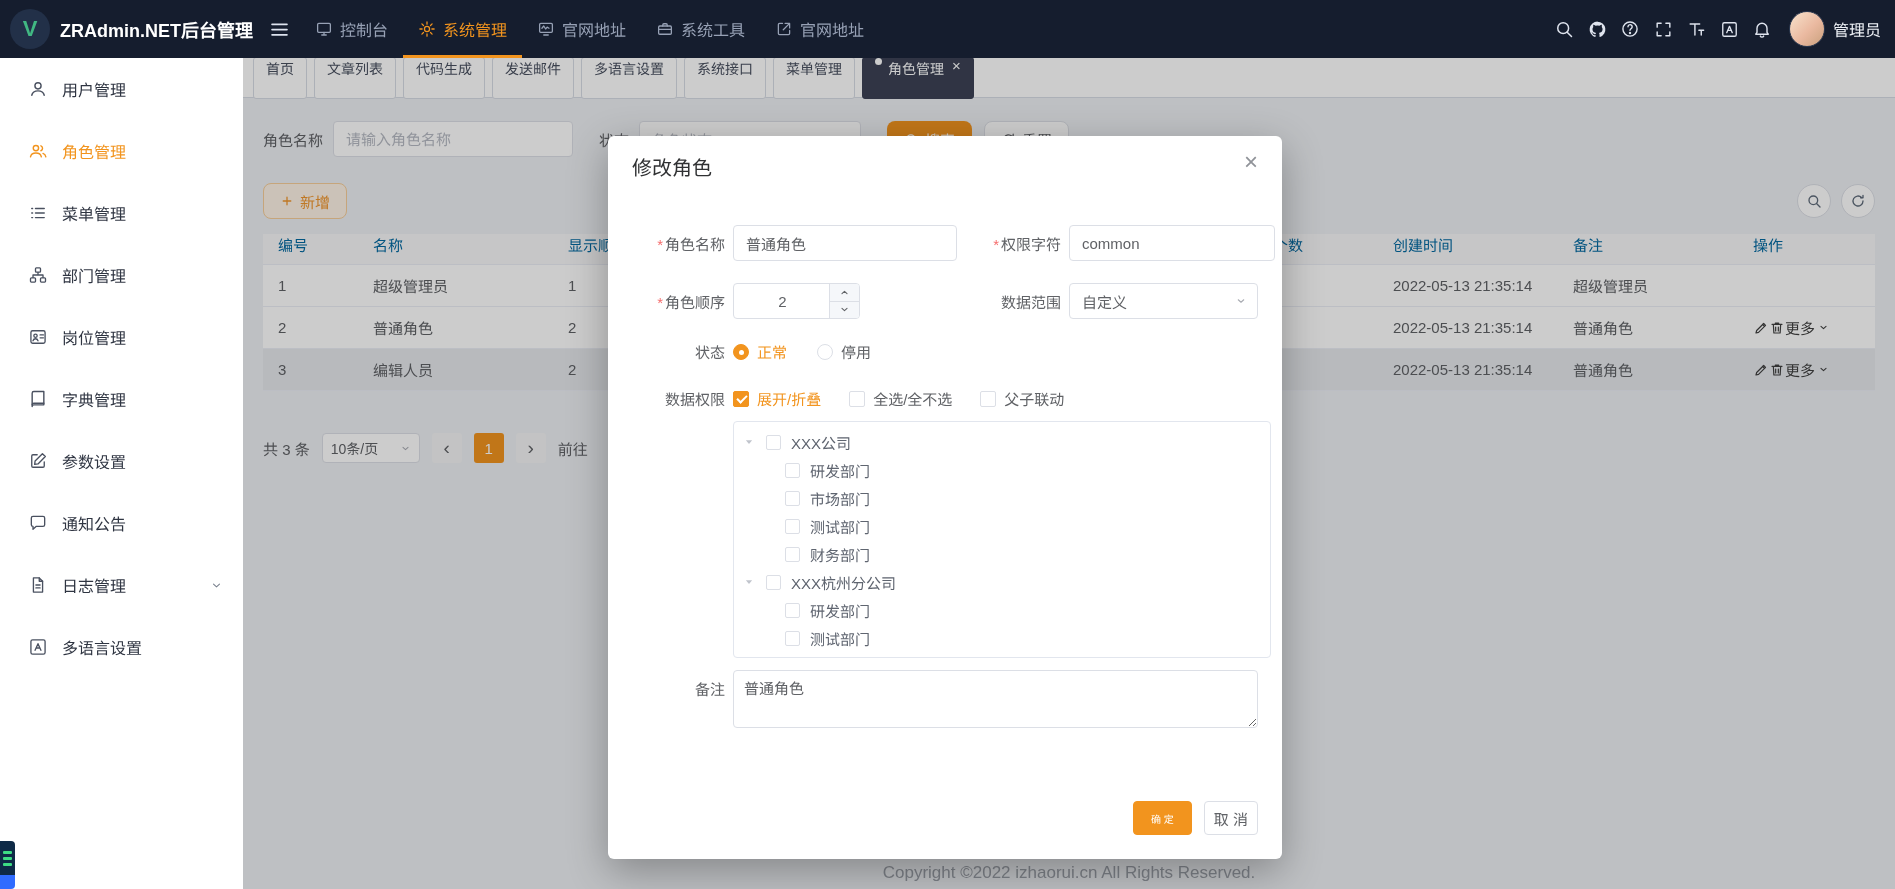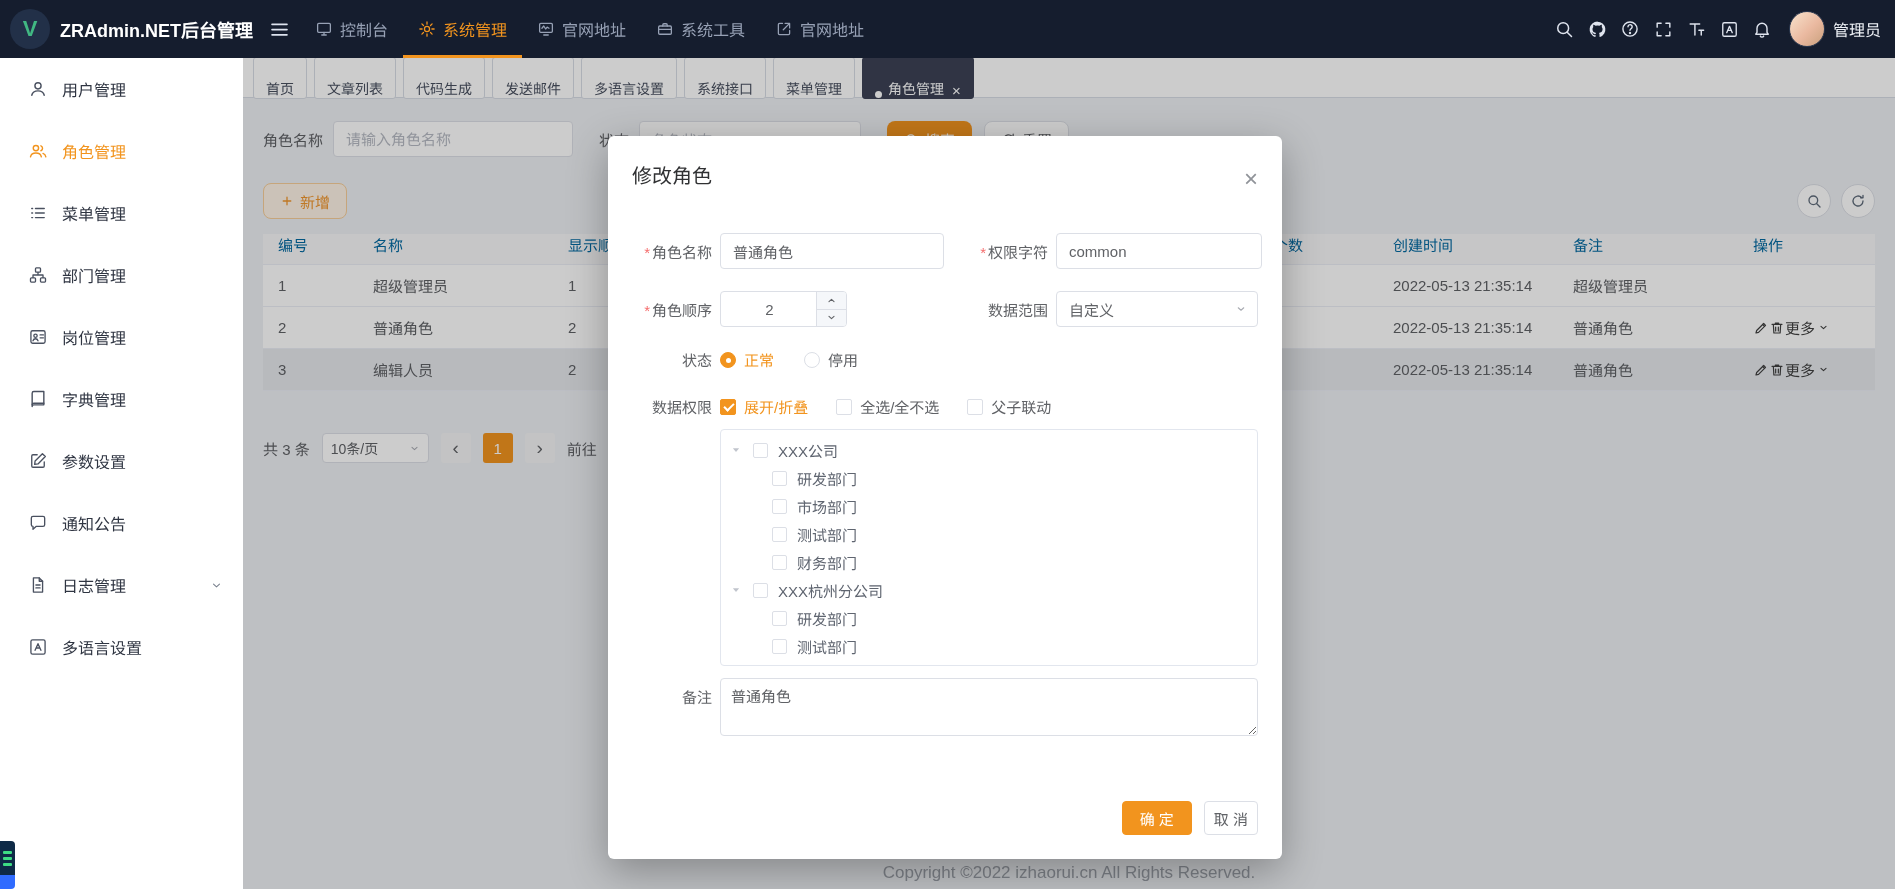--- a/index.html
+++ b/index.html
@@ -21,21 +21,21 @@
 .username{color:#eef1f6;font-size:16px;cursor:pointer}
 
 .sidebar{position:absolute;top:58px;left:0;bottom:0;width:243px;background:#fff;z-index:90}
 .side-item{height:62px;display:flex;align-items:center;gap:14px;padding:0 20px 0 28px;font-size:16px;color:#2f3542;cursor:pointer}
 .side-item .sic{color:#4a5160}
 .side-item.active,.side-item.active .sic{color:#f2941e}
 .side-chevron{margin-left:auto;color:#79808e}
 
 .main{position:absolute;top:58px;left:243px;right:0;bottom:0;background:#eef0f4;overflow:hidden}
 .tags-bar{height:40px;background:#fff;border-bottom:1px solid #d8dce5;display:flex;align-items:center;gap:7px;padding:0 10px}
-.tag-chip{height:42px;display:flex;align-items:flex-end;gap:6px;padding:0 12px;border:1px solid #d8dce5;background:#fff;color:#495060;font-size:14px;border-radius:3px;cursor:pointer;white-space:nowrap}
+.tag-chip{height:42px;display:flex;align-items:flex-start;gap:6px;padding:0 12px;border:1px solid #d8dce5;background:#fff;color:#495060;font-size:14px;border-radius:3px;cursor:pointer;white-space:nowrap}
 .tag-chip.active{background:#3c4256;border-color:#3c4256;color:#fff}
 .tag-dot{width:7px;height:7px;border-radius:50%;background:#fff}
 .tag-close{font-size:15px;line-height:1;margin-left:2px;cursor:pointer}
 .content{position:relative;height:calc(100% - 40px);padding:23px 20px 0}
 .query-row{display:flex;align-items:center}
 .q-label{font-size:15px;color:#606266;margin-right:10px;white-space:nowrap}
 .q-input{width:240px;height:36px;border:1px solid #dcdfe6;border-radius:4px;background:#fff;padding:0 12px;font-size:15px;color:#606266;outline:none}
 .q-input::placeholder{color:#b6bac3}
 .q-select{width:222px;height:36px;border:1px solid #dcdfe6;border-radius:4px;background:#fff;padding:0 10px 0 12px;font-size:15px;color:#b6bac3;display:flex;align-items:center;justify-content:space-between;margin-right:26px;cursor:pointer}
 .q-select .chev{color:#b6bac3}
@@ -51,33 +51,33 @@
 .thead{display:flex;align-items:flex-start;height:31px;background:#f8f8f9;color:#0369a1;border-bottom:1px solid #ebeef5}
 .trow{display:flex;align-items:center;height:42px;background:#fff;color:#606266;border-bottom:1px solid #ebeef5}
 .trow.highlight{background:#e6e9ed}
 .tc{flex:0 0 auto;padding-left:15px;white-space:nowrap;overflow:hidden}
 .c1{width:95px}.c2{width:195px}.c3{width:705px}.c4{width:120px}.c5{width:180px}.c6{width:180px}.c7{width:137px}
 .actions{display:flex;align-items:center;gap:0;color:#404040}
 .actions .more{display:flex;align-items:center;gap:3px;cursor:pointer}
 .aicon{cursor:pointer}
 
 .pagination{margin-top:42px;display:flex;align-items:center;gap:12px;font-size:15px;color:#606266}
-.psel{width:107px;height:30px;border:1px solid #dcdfe6;border-radius:4px;background:#fff;display:flex;align-items:center;justify-content:space-between;padding:0 8px;font-size:14px;cursor:pointer}
+.psel{width:98px;height:30px;border:1px solid #dcdfe6;border-radius:4px;background:#fff;display:flex;align-items:center;justify-content:space-between;padding:0 8px;font-size:14px;cursor:pointer}
 .pbtn{width:30px;height:30px;border-radius:3px;background:#f4f4f5;color:#606266;display:flex;align-items:center;justify-content:center;font-size:19px;cursor:pointer;user-select:none}
 .pbtn.active{background:#f2941e;color:#fff;font-size:15px}
 .goto{display:flex;align-items:center;gap:6px;margin-left:0}
 .footer{position:absolute;left:0;right:0;bottom:6px;text-align:center;color:#9ca1a9;font-size:17px}
 
 .overlay{position:absolute;inset:0;background:rgba(0,0,0,0.2);z-index:40}
 
 .dialog{position:absolute;left:608px;top:136px;width:674px;height:723px;background:#fff;border-radius:6px;box-shadow:0 12px 40px rgba(0,0,0,.3);z-index:200}
-.dialog-header{display:flex;justify-content:space-between;align-items:flex-end;padding:24px 24px 0}
+.dialog-header{display:flex;justify-content:space-between;align-items:flex-start;padding:16px 24px 0}
 .dialog-title{font-size:20px;color:#303133}
 .dialog-close{color:#909399;font-size:24px;line-height:20px;cursor:pointer}
-.dialog-body{padding:44px 24px 0 20px}
+.dialog-body{padding:44px 24px 0 33px}
 .form-row{display:flex;align-items:center;margin-bottom:22px}
 .flabel{flex:0 0 84px;width:84px;text-align:right;font-size:15px;color:#606266;margin-right:8px;white-space:nowrap}
 .flabel .req{color:#f56c6c;margin-right:2px}
 .flabel.second{flex-basis:96px;width:96px;margin-left:8px}
 .finput{width:224px;height:36px;border:1px solid #dcdfe6;border-radius:4px;padding:0 12px;font-size:15px;color:#606266;outline:none;background:#fff}
 .finput.w2{width:206px}
 .fselect{width:206px;height:36px;border:1px solid #dcdfe6;border-radius:4px;background:#fff;padding:0 10px 0 12px;font-size:15px;color:#606266;display:flex;align-items:center;justify-content:space-between;cursor:pointer}
 .fselect .chev{color:#a8abb2}
 .num-input{position:relative;width:127px;height:36px;border:1px solid #dcdfe6;border-radius:4px;background:#fff}
 .num-val{position:absolute;left:0;top:0;bottom:0;width:97px;display:flex;align-items:center;justify-content:center;font-size:15px;color:#606266}
@@ -95,21 +95,21 @@
 .cb.checked{color:#f2941e}
 .cb.checked .box{background:#f2941e;border-color:#f2941e}
 .cb.checked .box::after{content:"";position:absolute;left:5px;top:1.5px;width:4px;height:8px;border:solid #fff;border-width:0 2px 2px 0;transform:rotate(45deg)}
 .tree-box{margin-left:92px;width:538px;height:237px;border:1px solid #e2e6ee;border-radius:4px;padding:6px 0;overflow:hidden;margin-bottom:12px}
 .tree-row{height:28px;display:flex;align-items:center;gap:10px;padding-left:8px;font-size:15px;color:#5f6570;cursor:pointer}
 .tree-row.child{padding-left:51px}
 .tcaret{color:#c0c4cc;width:14px;display:flex;justify-content:center}
 .tbox{width:15px;height:15px;border:1px solid #dcdfe6;border-radius:2px;background:#fff;flex:0 0 15px}
 .remark-area{width:538px;height:58px;border:1px solid #dcdfe6;border-radius:4px;padding:6px 10px;font-size:15px;color:#606266;font-family:inherit;resize:both;outline:none}
 .dialog-footer{position:absolute;right:24px;bottom:24px;display:flex;gap:12px}
-.btn-ok{height:34px;padding:0 17px;border-radius:4px;background:#f2941e;color:#fff;font-size:15px;border:1px solid #f2941e;cursor:pointer}
+.btn-ok{height:34px;padding:0 17px;border-radius:4px;background:#f2941e;color:#fff;font-size:10px;border:1px solid #f2941e;cursor:pointer}
 .btn-cancel{height:34px;padding:0 9px;border-radius:4px;background:#fff;color:#606266;font-size:15px;border:1px solid #dcdfe6;cursor:pointer}
 
 .devtools-badge{position:absolute;left:0;bottom:0;width:15px;height:48px;z-index:300;border-radius:0 4px 4px 0;overflow:hidden;cursor:pointer}
 .devtools-badge .top{height:34px;background:#0e2a47;display:flex;flex-direction:column;justify-content:center;gap:3px;padding-left:3px}
 .devtools-badge .bar{width:9px;height:3px;background:#3ddc84;border-radius:1px}
 .devtools-badge .bot{height:14px;background:#2f6bff}
 </style>
 </head>
 <body>
 

